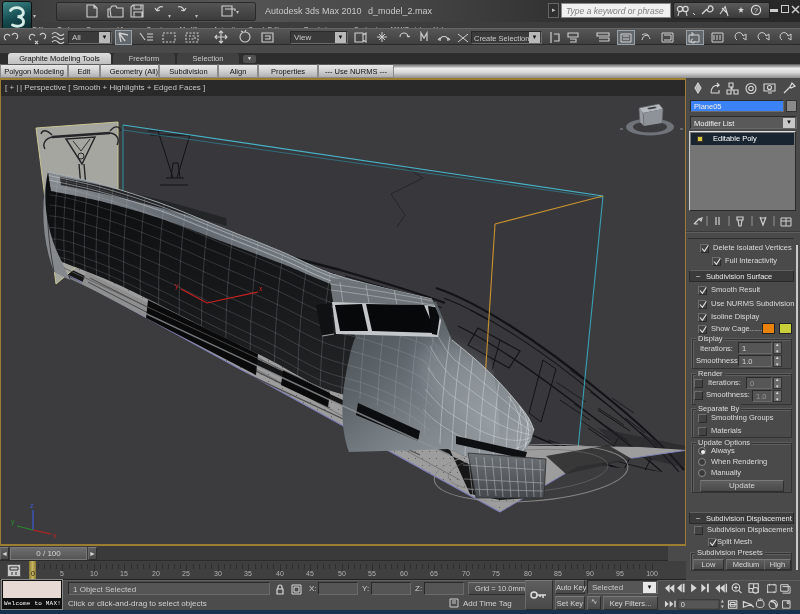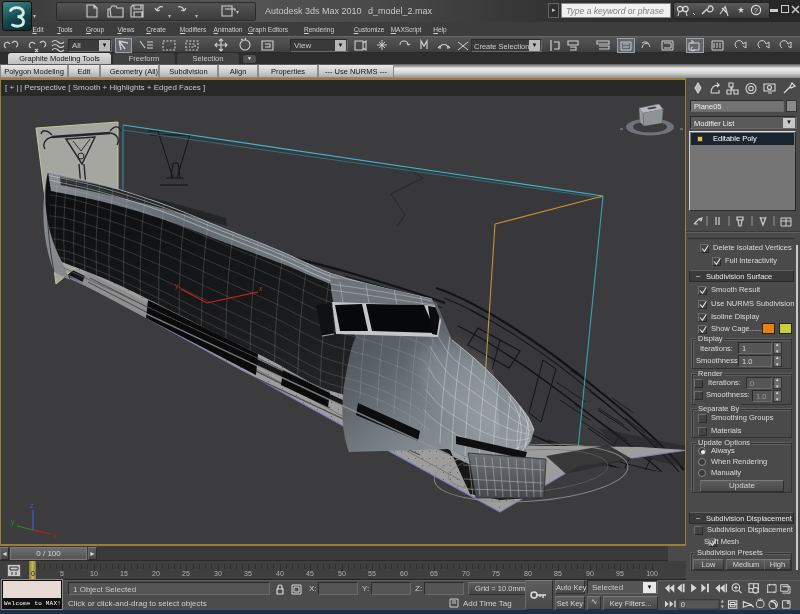--- a/index.html
+++ b/index.html
@@ -66,21 +66,21 @@
  <path d="M3,2 h7 l3,3 v9 h-10 z M10,2 v3 h3"></path>
  <path d="M26,6 l2,-3 h4 l1,2 h6 v9 h-12 z M26,6 h-2 v8 h2"></path>
  <path d="M49,2 h10 v12 h-12 v-10 z M50,2 v4 h7 v-4 M50,14 v-5 h8 v5"></path>
  <path d="M73,8 c0,-3 3,-5 6,-4 M73,8 l-2,-3 M73,8 l3,-1" stroke-width="1.3"></path>
  <path d="M100,8 c0,-3 -3,-5 -6,-4 M100,8 l2,-3 M100,8 l-3,-1" stroke-width="1.3"></path>
  <path d="M138,3 h10 v10 h-10 z M141,6 h10 v2"></path>
  </g>
  <path d="M84,12 l3,0 -1.5,3 z M111,12 l3,0 -1.5,3 z M152,8 l3,0 -1.5,3 z" fill="#bbb"></path>
 </svg>
 
-<div class="abs" style="left:0;top:36px;width:800px;height:17px;background:linear-gradient(#565656,#3f3f3f);border-top:1px solid #666;border-bottom:1px solid #2a2a2a">
+<div class="abs" style="left:0;top:28px;width:800px;height:17px;background:linear-gradient(#565656,#3f3f3f);border-top:1px solid #666;border-bottom:1px solid #2a2a2a">
  <span class="abs" style="left:115px;top:1px;width:17px;height:15px;background:#62676c;border:1px solid #98a0a8"></span>
  <span class="abs" style="left:617px;top:1px;width:18px;height:15px;background:#62676c;border:1px solid #98a0a8"></span>
  <span class="abs" style="left:686px;top:1px;width:18px;height:15px;background:#62676c;border:1px solid #98a0a8"></span>
  <svg class="abs" style="left:0;top:0" width="800" height="17" viewBox="0 0 800 17">
 <g stroke="#cfcfcf" fill="none" stroke-width="1.1">
 <path d="M6,11 a3,3 0 1 1 4,-4 M12,6 a3,3 0 1 1 4,4"></path>
 <path d="M31,11 a3,3 0 1 1 4,-4 M40,6 a3,3 0 1 1 4,4 M35,12 l3,3 M38,12 l-3,3"></path>
 <path d="M52,5 q3,-3 6,0 t6,0 M52,9 q3,-3 6,0 t6,0 M52,13 q3,-3 6,0 t6,0"></path>
 <path d="M119,4 l6,8 M119,4 l2,9 M119,4 l9,2" stroke-width="1.3"></path>
 <path d="M140,4 l5,7 M147,5 h6 M147,8 h6 M147,11 h6"></path>
@@ -372,21 +372,21 @@
         <path d="M8,2 l3,5 -3,5 -3,-5 z M8,5 v4" fill="#aaa"></path>
         <path d="M21,12 q0,-8 8,-8 l-2,-2 m2,2 l-2,2 M21,12 h8 v-3"></path>
         <path d="M39,2 h4 v4 h-4 z M37,9 h4 v4 h-4 z M44,9 h4 v4 h-4 z M41,6 v2 m-2,1 h6 m-3,-3 v3"></path>
         <circle cx="61" cy="7.5" r="5"></circle>
         <circle cx="61" cy="7.5" r="2.2"></circle>
         <path d="M74,3 h11 v7 h-11 z M78,12 h4"></path>
         <circle cx="79.5" cy="6.5" r="2"></circle>
         <path d="M94,12 l6,-6 m0,0 l2,-4 3,3 -4,2 z" stroke-width="1.3"></path>
       </g>
     </svg>
-    <span class="abs field" style="left:4px;top:22px;width:94px;height:12px;background:#737373;padding:1px 0 0 3px;color:#eee">Plane05</span>
+    <span class="abs field" style="left:4px;top:22px;width:94px;height:12px;background:#3b82f6;padding:1px 0 0 3px;color:#eee">Plane05</span>
     <span class="abs" style="left:100px;top:22px;width:11px;height:12px;background:#8a8a8a;border:1px solid #333"></span>
     <span class="abs field" style="left:4px;top:38px;width:107px;height:13px;background:#595959;padding:2px 0 0 3px;color:#f0f0f0">Modifier List<i class="abs" style="right:1px;top:1px;width:12px;height:10px;background:#c9c9c9;color:#111;font-size:6px;text-align:center;padding-top:1px">▼</i></span>
     <div class="abs" style="left:3px;top:53px;width:107px;height:80px;background:#757575;border:1px solid #2a2a2a;border-top-color:#ddd;border-left-color:#ccc">
       <div class="abs" style="left:1px;top:1px;width:103px;height:12px;background:#18242f;color:#fff;padding:1px 0 0 22px">Editable Poly</div>
       <span class="abs" style="left:6px;top:3px;width:8px;height:8px;background:#3c3c3c;border:1px solid #222">
         <i class="abs" style="left:1px;top:1px;width:4px;height:4px;background:#d8c83a"></i>
       </span>
     </div>
     <svg class="abs" style="left:4px;top:136px" width="106" height="14" viewBox="0 0 106 14">
       <g stroke="#d0d0d0" fill="none" stroke-width="1.2">
@@ -488,21 +488,21 @@
     <div class="abs" style="left:3px;top:434px;width:105px;height:12px;background:#3b3b3b;border:1px solid #2a2a2a;border-top-color:#5f5f5f;color:#e8e8e8">
       <span class="abs" style="left:6px;top:0">–</span>
       <span class="abs" style="left:16px;top:1px">Subdivision Displacement</span>
     </div>
     <span class="abs" style="left:8px;top:448px;width:9px;height:9px;background:#434343;border:1px solid #6d6d6d;border-bottom-color:#2a2a2a;border-right-color:#2a2a2a"></span>
     <span class="abs" style="left:21px;top:447px">Subdivision Displacement</span>
     <span class="abs" style="left:22px;top:460px;width:9px;height:9px;background:#434343;border:1px solid #6d6d6d;border-bottom-color:#2a2a2a;border-right-color:#2a2a2a"></span>
     <svg class="abs" style="left:22px;top:459px" width="11" height="11" viewBox="0 0 11 11">
       <path d="M2,5.5 l2.4,2.8 4,-6" stroke="#e6e6e6" stroke-width="1.1" fill="none"></path>
     </svg>
-    <span class="abs" style="left:18px;top:459px">Split Mesh</span>
+    <span class="abs" style="left:31px;top:459px">Split Mesh</span>
     <div class="abs" style="left:5px;top:475px;width:101px;height:18px;border:1px solid #333;box-shadow:1px 1px 0 #5e5e5e inset,-1px -1px 0 #5e5e5e"></div>
     <span class="abs" style="left:9px;top:470px;background:#4a4a4a;padding:0 2px">Subdivision Presets</span>
     <span class="abs btn" style="left:7px;top:481px;width:31px;height:11px;font-size:7.5px">Low</span>
     <span class="abs btn" style="left:40px;top:481px;width:40px;height:11px;font-size:7.5px">Medium</span>
     <span class="abs btn" style="left:78px;top:481px;width:27px;height:11px;font-size:7.5px">High</span>
     <span class="abs" style="left:110px;top:167px;width:2px;height:325px;background:#c9c9c9"></span>
   </div>
 
 <div class="abs" style="left:0;top:546px;width:668px;height:15px;background:#3a3a3a;border-bottom:1px solid #2a2a2a">
  <span class="abs btn" style="left:0;top:1px;width:9px;height:13px;font-size:7px;line-height:12px">◄</span>

